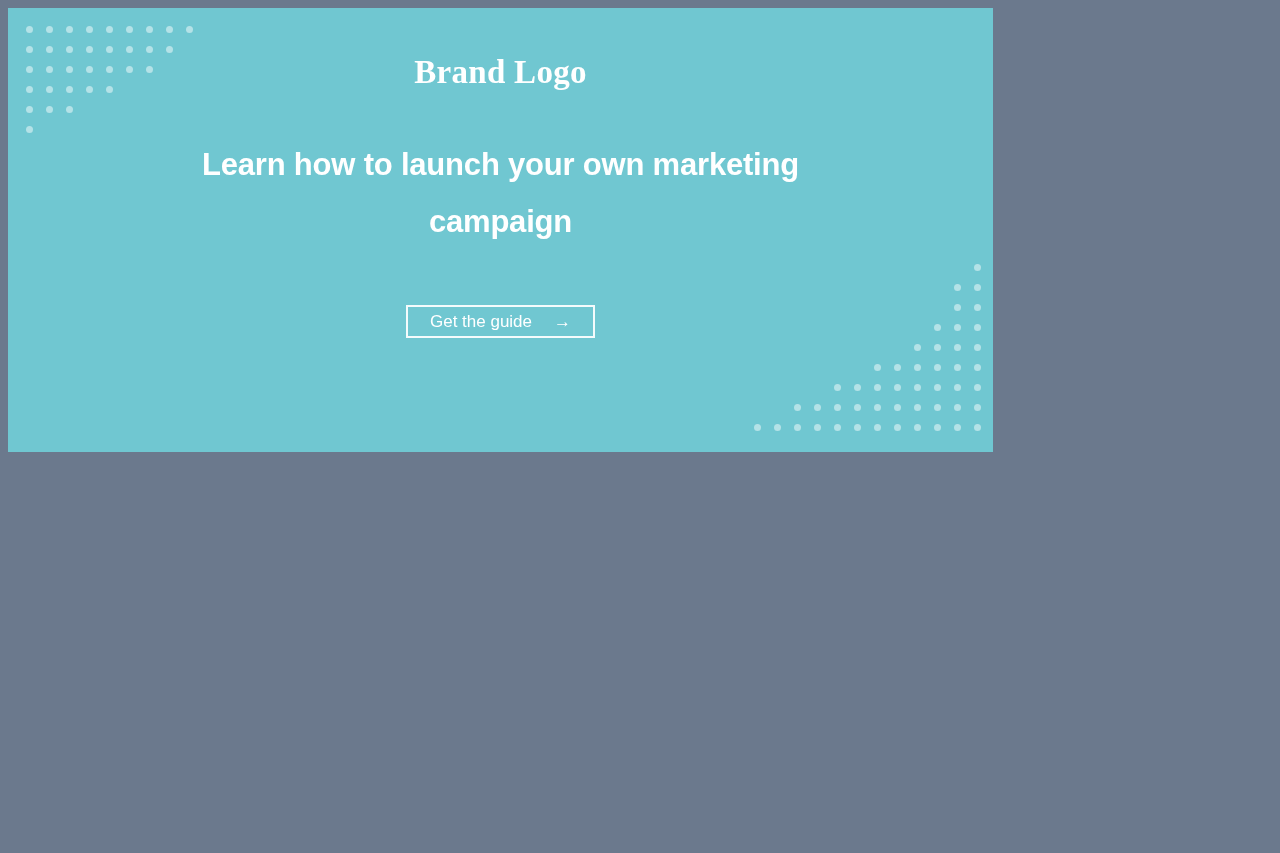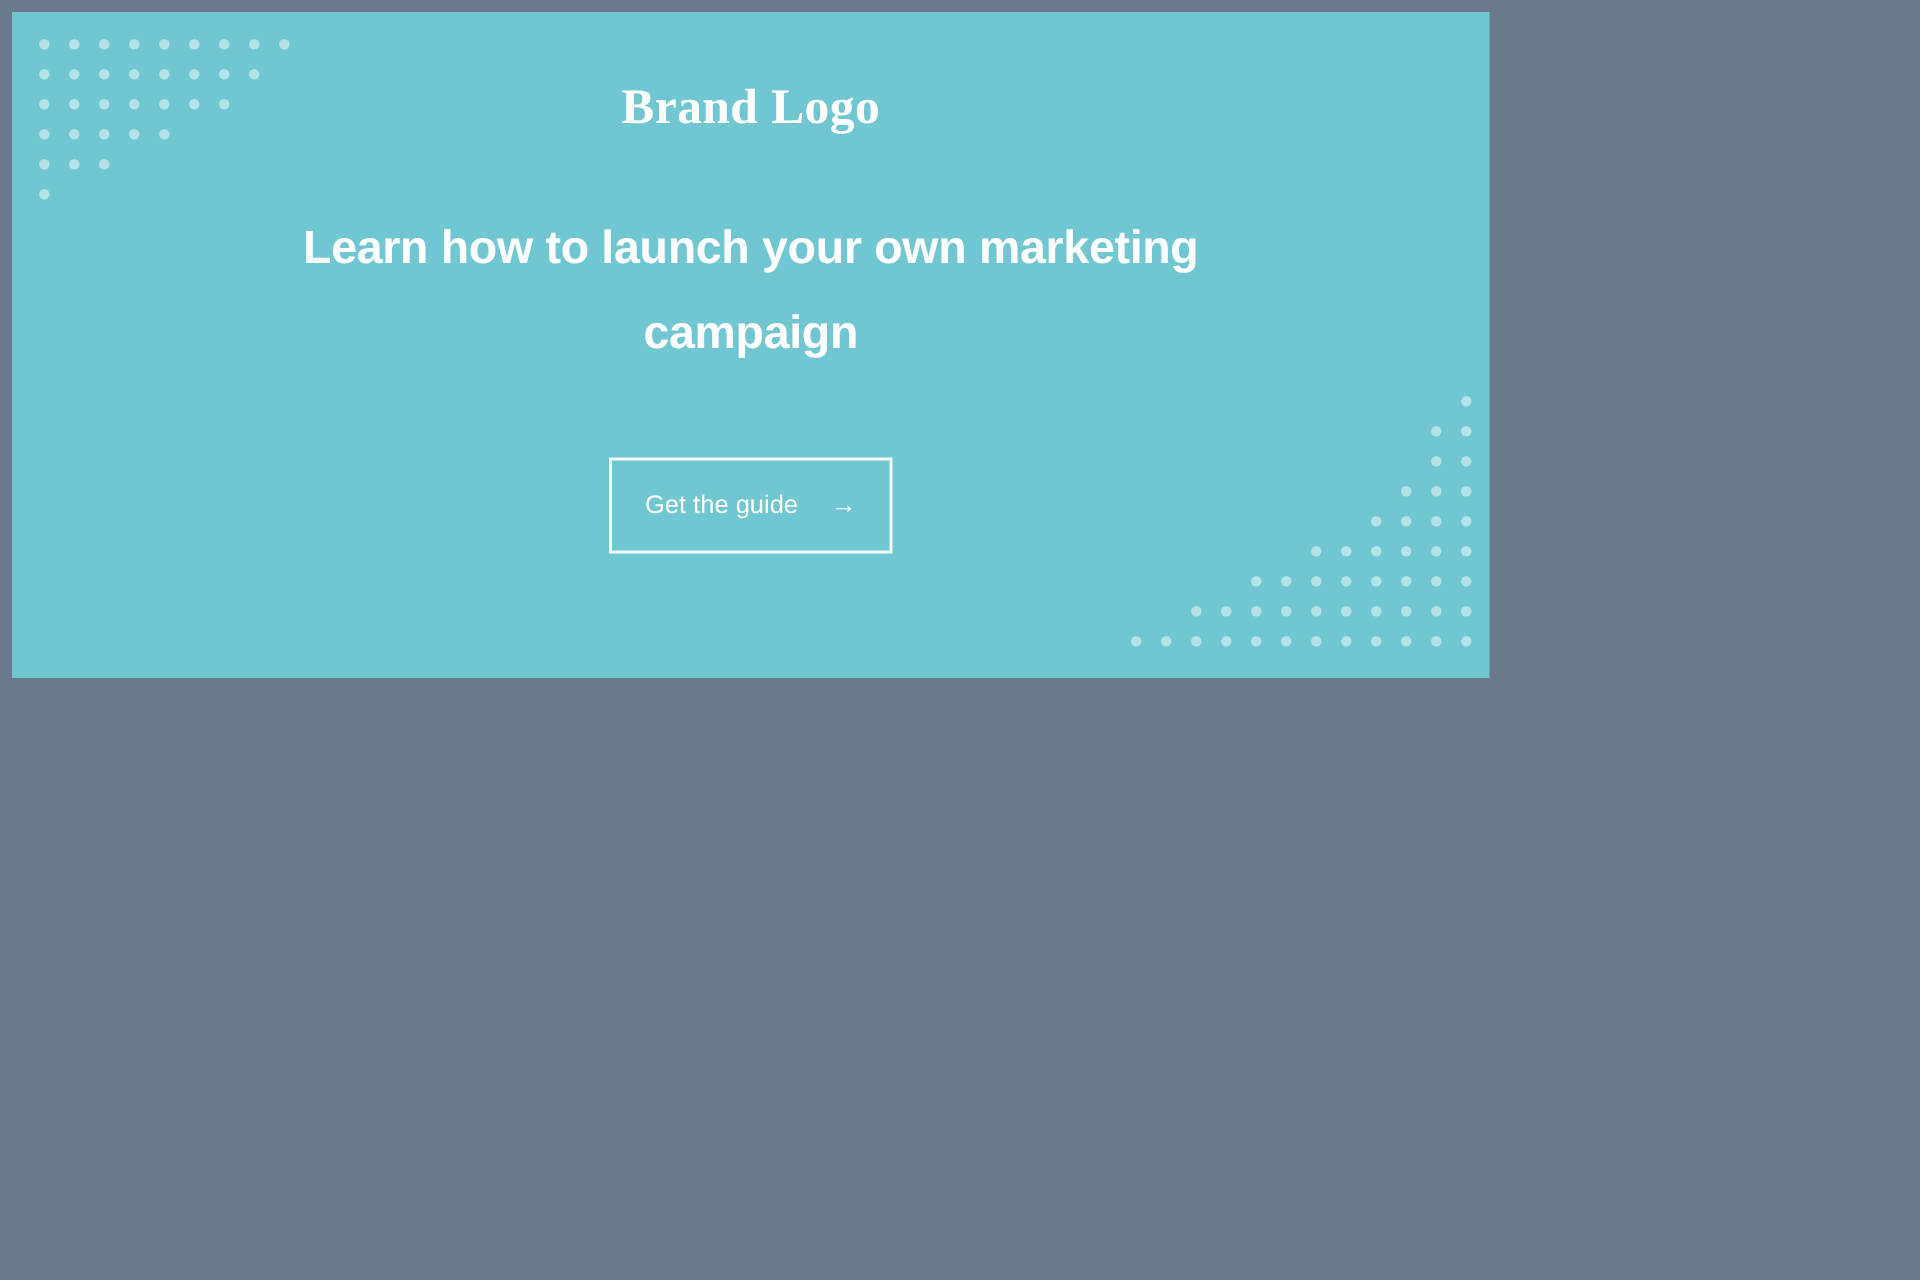--- a/index.html
+++ b/index.html
@@ -99,21 +99,21 @@
   }
 
   #cta-button {
     margin-top: 34px;
     display: inline-flex;
     align-items: center;
     justify-content: center;
     gap: 22px;
     box-sizing: border-box;
     min-width: 186px;
-    height: 64px;
+    height: 33px;
     padding: 0 22px;
     border: 2px solid rgba(255,255,255,0.92);
     background: transparent;
     color: #ffffff;
     font-family: "Liberation Sans", sans-serif;
     font-size: 17px;
     font-weight: normal;
     line-height: 1;
     cursor: pointer;
     text-decoration: none;

